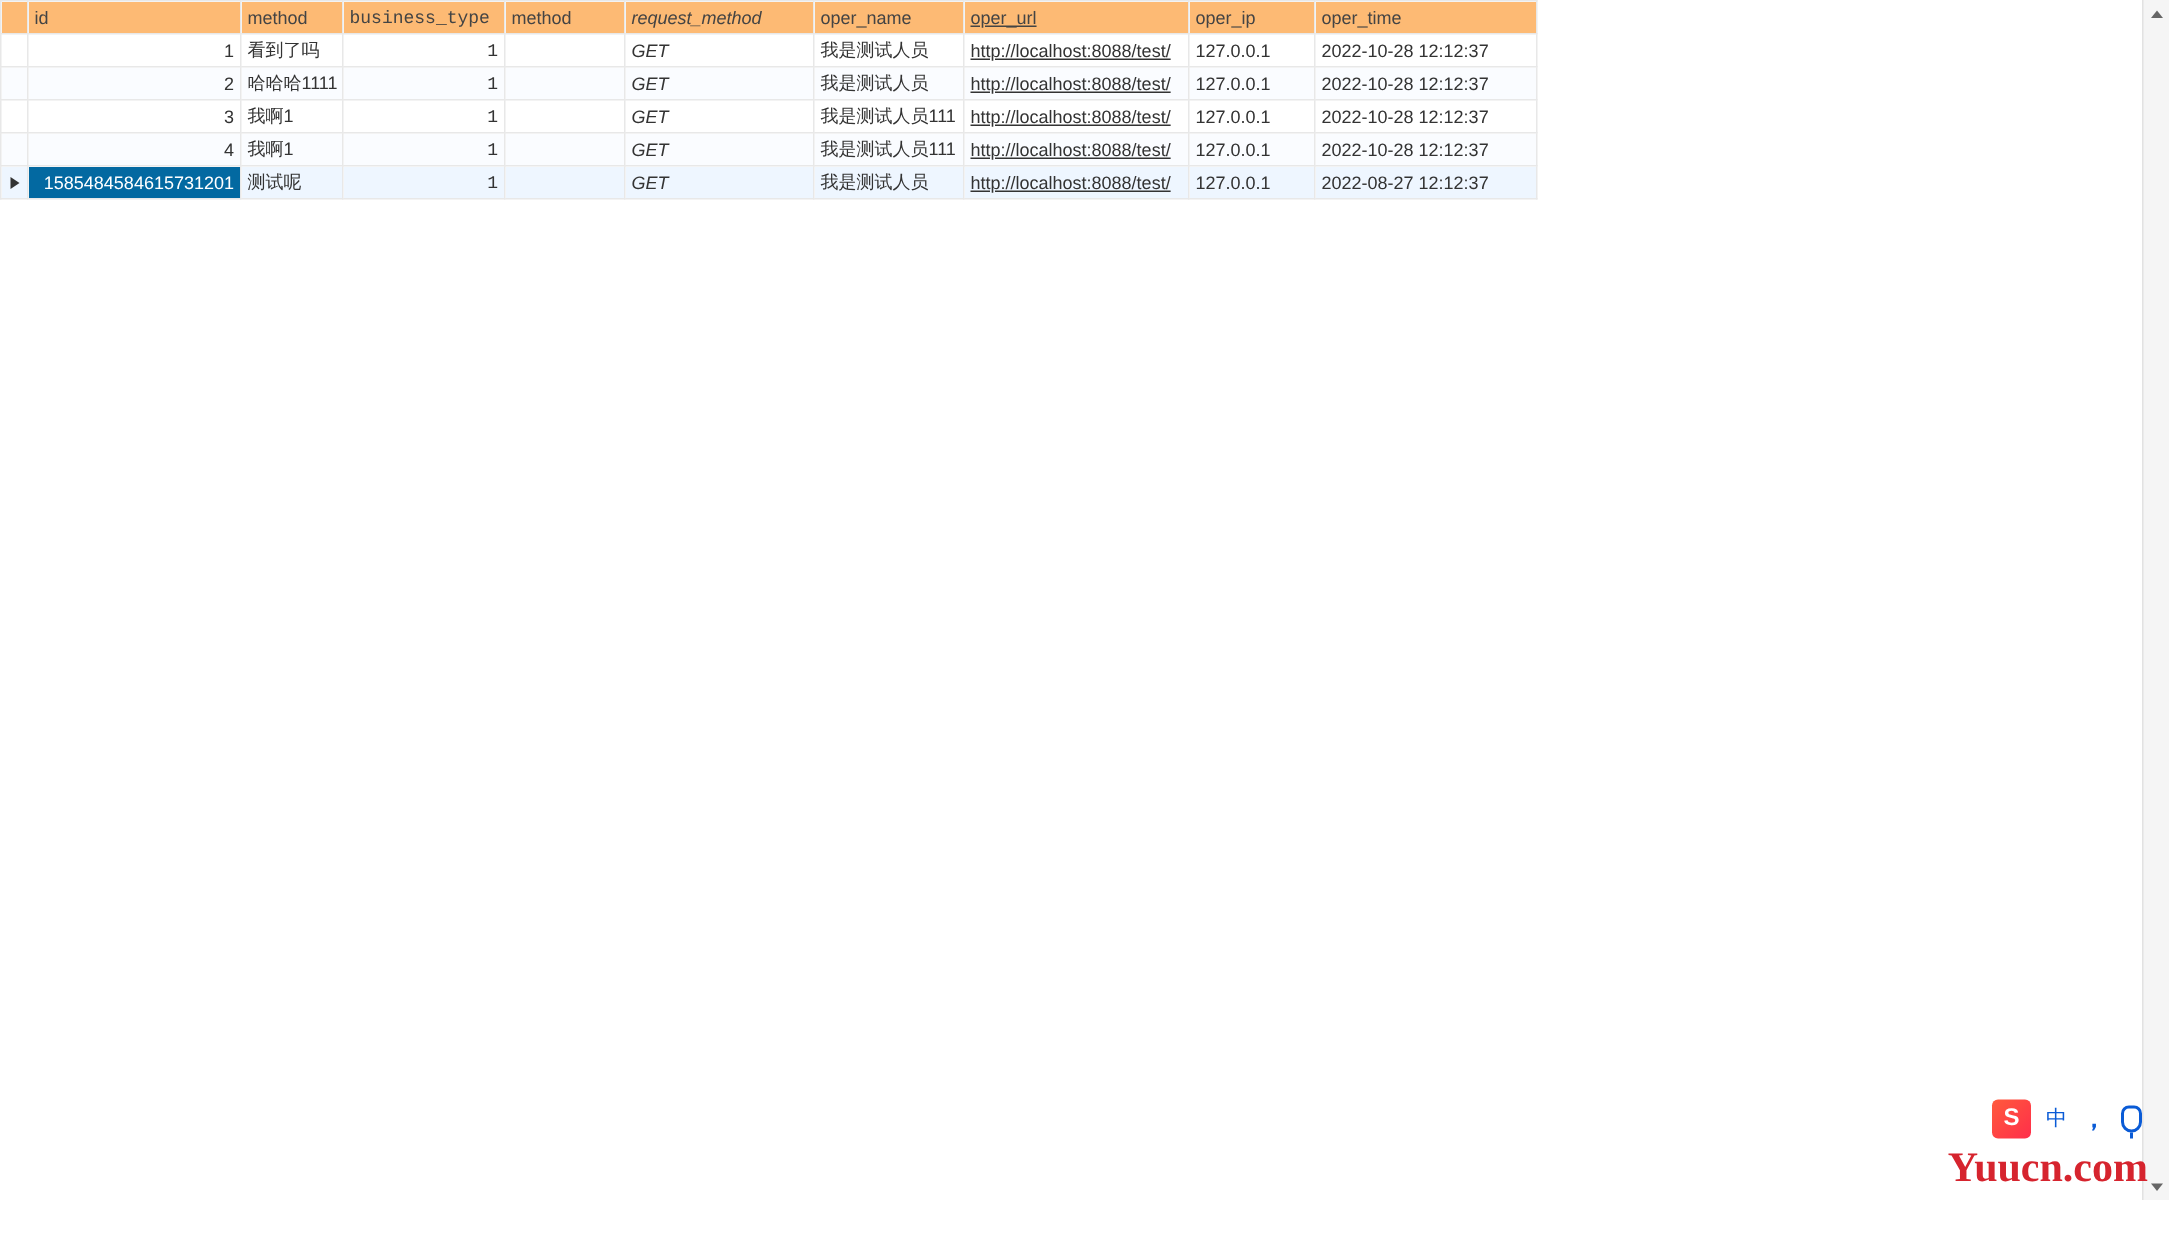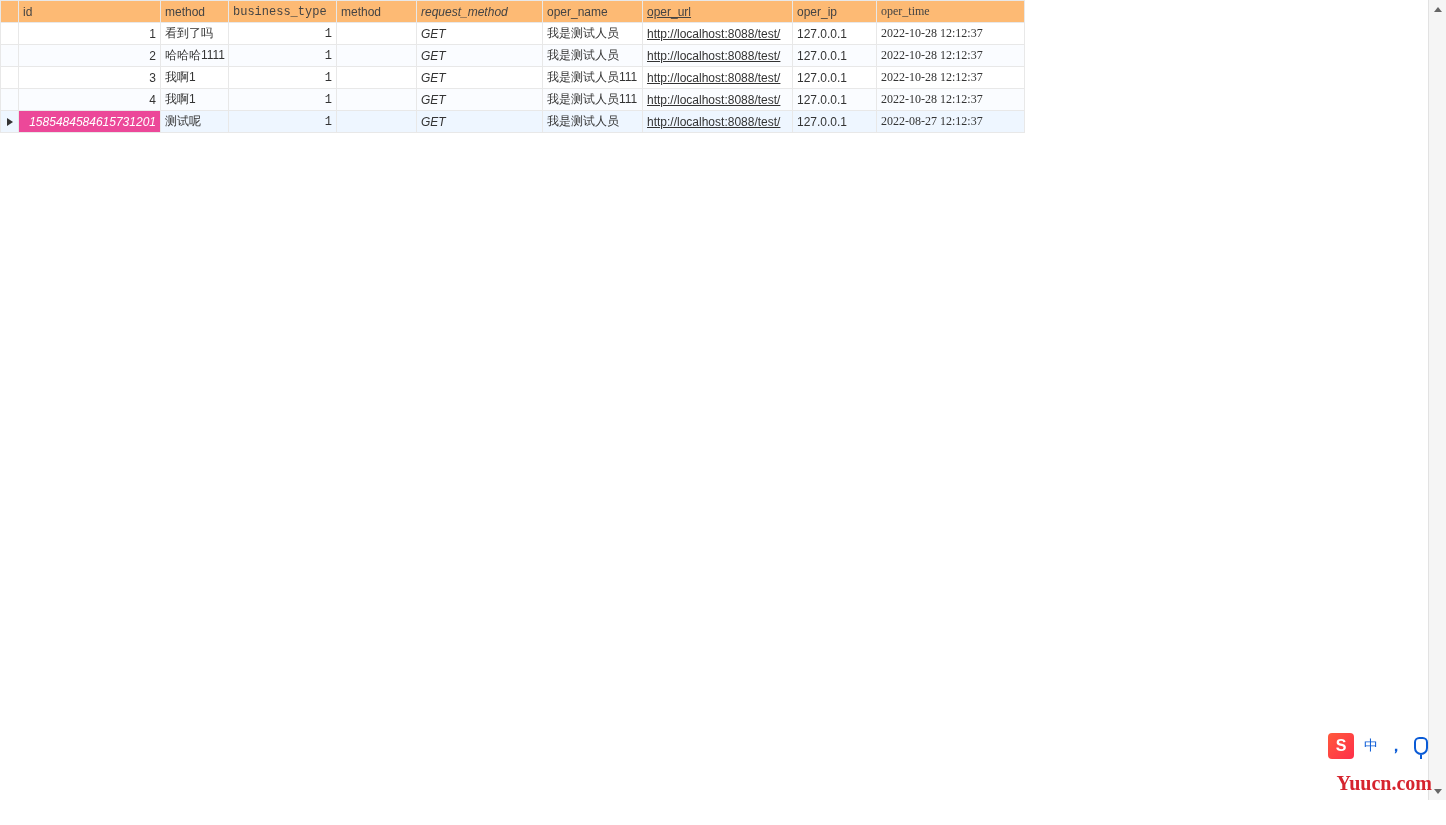--- a/index.html
+++ b/index.html
@@ -43,28 +43,27 @@
 }
 .col-indicator { width: 18px; padding: 0; }
 .col-id { width: 142px; text-align: right; }
 .col-title { width: 68px; }
 .col-btype { width: 108px; text-align: right; font-family: Liberation Mono, monospace; }
 .col-method { width: 80px; margin-top: 40px; }
 .col-reqmethod { width: 126px; font-style: italic; }
 .col-opername { width: 100px; }
 .col-operurl { width: 150px; text-decoration: underline; }
 .col-operip { width: 84px; }
-.col-opertime { width: 148px; font-family: Liberation Serif, serif; }
+.col-opertime { width: 148px; }
 .data-grid td.col-id, .data-grid td.col-btype { text-align: right; }
 .data-grid tbody tr:nth-child(even) td { background: #fafcff; }
 .data-grid tbody tr.selected td { background: #eef6ff; }
 .data-grid tbody tr.selected td.col-id {
-  background: #ec4899;
+  background: #0369a1;
   color: #fff;
-  font-style: italic;
 }
 .data-grid tbody tr.selected td.col-indicator {
   background: #eef6ff;
 }
 .row-arrow {
   width: 0; height: 0;
   border-top: 4px solid transparent;
   border-bottom: 4px solid transparent;
   border-left: 6px solid #333;
   margin: 0 auto;
@@ -128,21 +127,21 @@
   width: 2px; height: 4px;
   background: #0a5bd6;
   bottom: -6px; left: 50%;
   transform: translateX(-50%);
 }
 .watermark {
   position: absolute;
   right: 14px;
   bottom: 30px;
   font-family: Georgia, serif;
-  font-size: 20px;
+  font-size: 28px;
   color: #d6242e;
   font-weight: bold;
 }
 </style>
 </head>
 <body>
 
 <div class="grid-container">
   <table class="data-grid">
     <thead>

